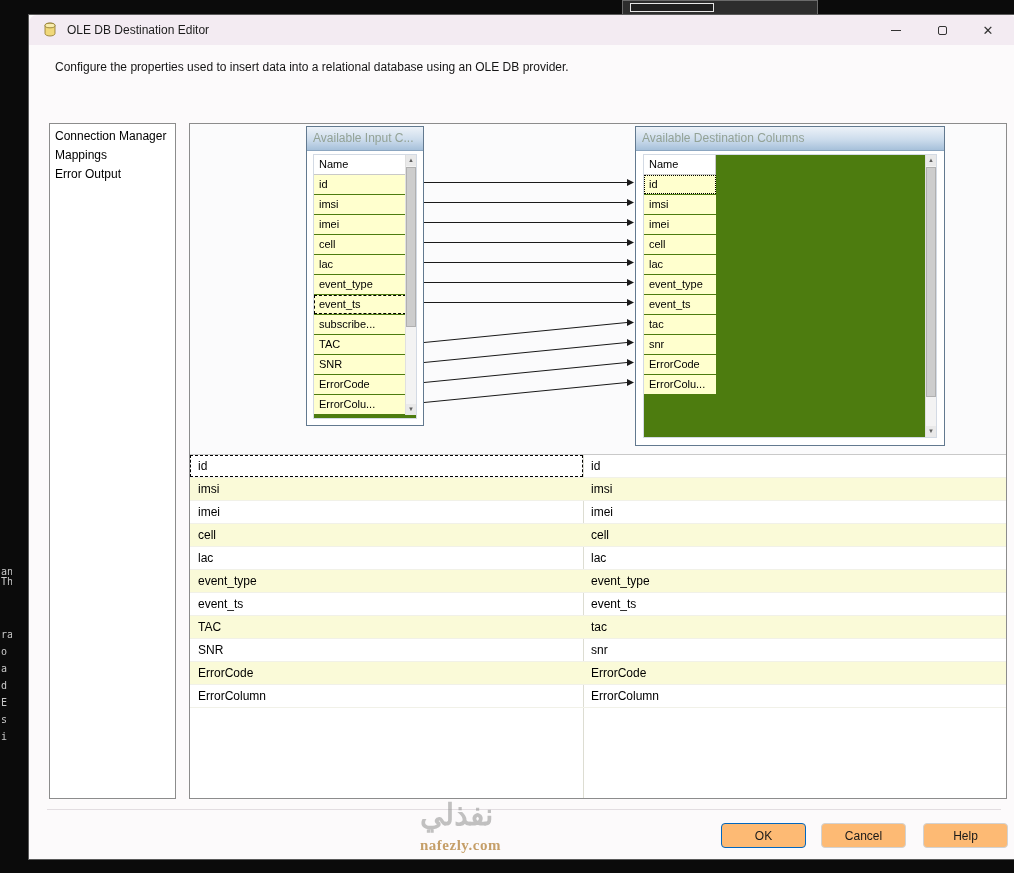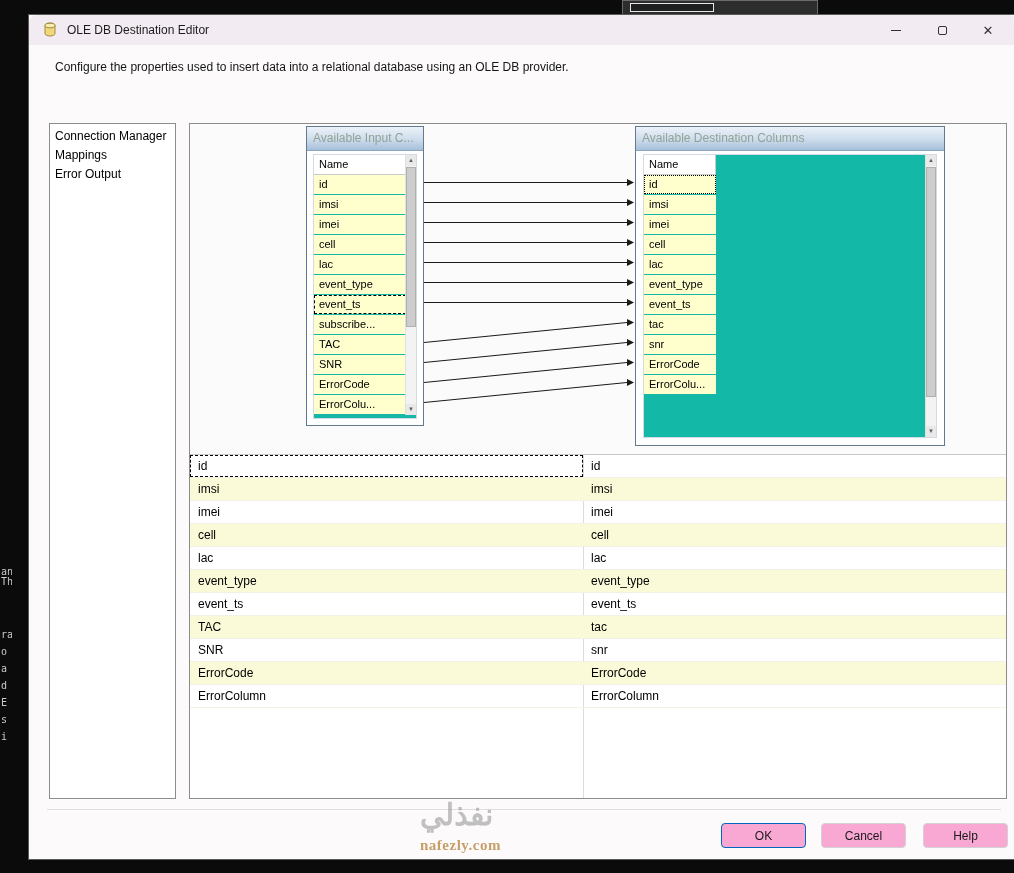--- a/index.html
+++ b/index.html
@@ -30,21 +30,21 @@
   .sidebar{position:absolute;left:20px;top:108px;width:127px;height:676px;background:#fff;border:1px solid #8c8c8c;padding-top:3px;}
   .side-item{font-size:12px;color:#000;padding:2px 4px 3px 5px;cursor:default;white-space:nowrap;overflow:hidden;}
 
   .main-panel{position:absolute;left:160px;top:108px;width:818px;height:676px;background:#fff;border:1px solid #8c8c8c;}
   .canvas{position:absolute;left:0;top:0;width:816px;height:330px;background:#fbfbfc;}
 
   .col-box{position:absolute;border:1px solid #62798f;background:#fff;}
   .input-box{left:116px;top:2px;width:118px;height:300px;}
   .dest-box{left:445px;top:2px;width:310px;height:320px;}
   .box-caption{height:24px;background:linear-gradient(180deg,#edf2f8 0%,#ccdcec 55%,#a6c0da 100%);font-size:12px;color:#93a296;padding:4px 2px 0 6px;white-space:nowrap;overflow:hidden;border-bottom:1px solid #8ca6c0;}
-  .box-inner{position:absolute;left:6px;top:27px;right:6px;bottom:6px;border:1px solid #d3dae4;background:#14b8a6;}
+  .box-inner{position:absolute;left:6px;top:27px;right:6px;bottom:6px;border:1px solid #d3dae4;background:#4d7c0f;}
   .dest-box .box-inner{left:7px;right:7px;bottom:7px;}
   .name-header{height:20px;font-size:11px;color:#000;padding:3px 0 0 5px;border-bottom:1px solid #c9c9c9;border-right:1px solid #c9c9c9;background:#fff;}
   .input-box .name-header{width:92px;}
   .dest-box .name-header{width:72px;}
   .rows{position:absolute;left:0;top:20px;}
   .chip-row{height:19px;margin-bottom:1px;background:#ffffce;font-size:11px;color:#000;padding:3px 0 0 5px;white-space:nowrap;overflow:hidden;cursor:default;}
   .input-box .chip-row{width:92px;}
   .dest-box .chip-row{width:72px;}
   .focus-dashed{outline:1px dashed #000;outline-offset:-1px;}
   .focus-dotted{outline:1px dotted #000;outline-offset:-1px;}
@@ -66,21 +66,21 @@
   .grid-hcell{font-size:12px;color:#000;padding:4px 0 0 8px;white-space:nowrap;}
   .grid-hcell.left{width:393px;}
   .grid-row{display:flex;height:23px;border-bottom:1px solid #f1f1e8;position:relative;z-index:1;}
   .grid-row.alt{background:#fafad8;}
   .grid-cell{font-size:12px;color:#000;padding:4px 0 0 8px;white-space:nowrap;overflow:hidden;cursor:default;}
   .grid-cell.input-cell{width:393px;}
   .grid-cell.dest-cell{flex:1;}
   .grid-vline{position:absolute;left:393px;top:0;bottom:0;width:1px;background:#ddddd2;z-index:0;}
 
   .separator{position:absolute;left:18px;top:794px;width:954px;height:1px;background:#e2dde1;}
-  .btn{position:absolute;top:808px;width:85px;height:25px;font-size:12px;font-family:"Liberation Sans",sans-serif;background:#f9a8d4;border:1px solid #d2d2d2;border-radius:4px;color:#1a1a1a;cursor:default;}
+  .btn{position:absolute;top:808px;width:85px;height:25px;font-size:12px;font-family:"Liberation Sans",sans-serif;background:#fdba74;border:1px solid #d2d2d2;border-radius:4px;color:#1a1a1a;cursor:default;}
   .btn.primary{border-color:#0067c0;}
   .btn-ok{left:692px;}
   .btn-cancel{left:792px;}
   .btn-help{left:894px;}
 
   .watermark{position:absolute;left:420px;top:798px;width:180px;text-align:left;z-index:6;pointer-events:none;opacity:.6;font-family:Liberation Serif, serif;}
   .wm-ar{font-size:30px;font-weight:bold;line-height:34px;color:#9a9a9a;}
   .wm-en{font-size:15px;font-weight:bold;letter-spacing:.5px;color:#a16207;line-height:26px;}
 </style>
 </head>

